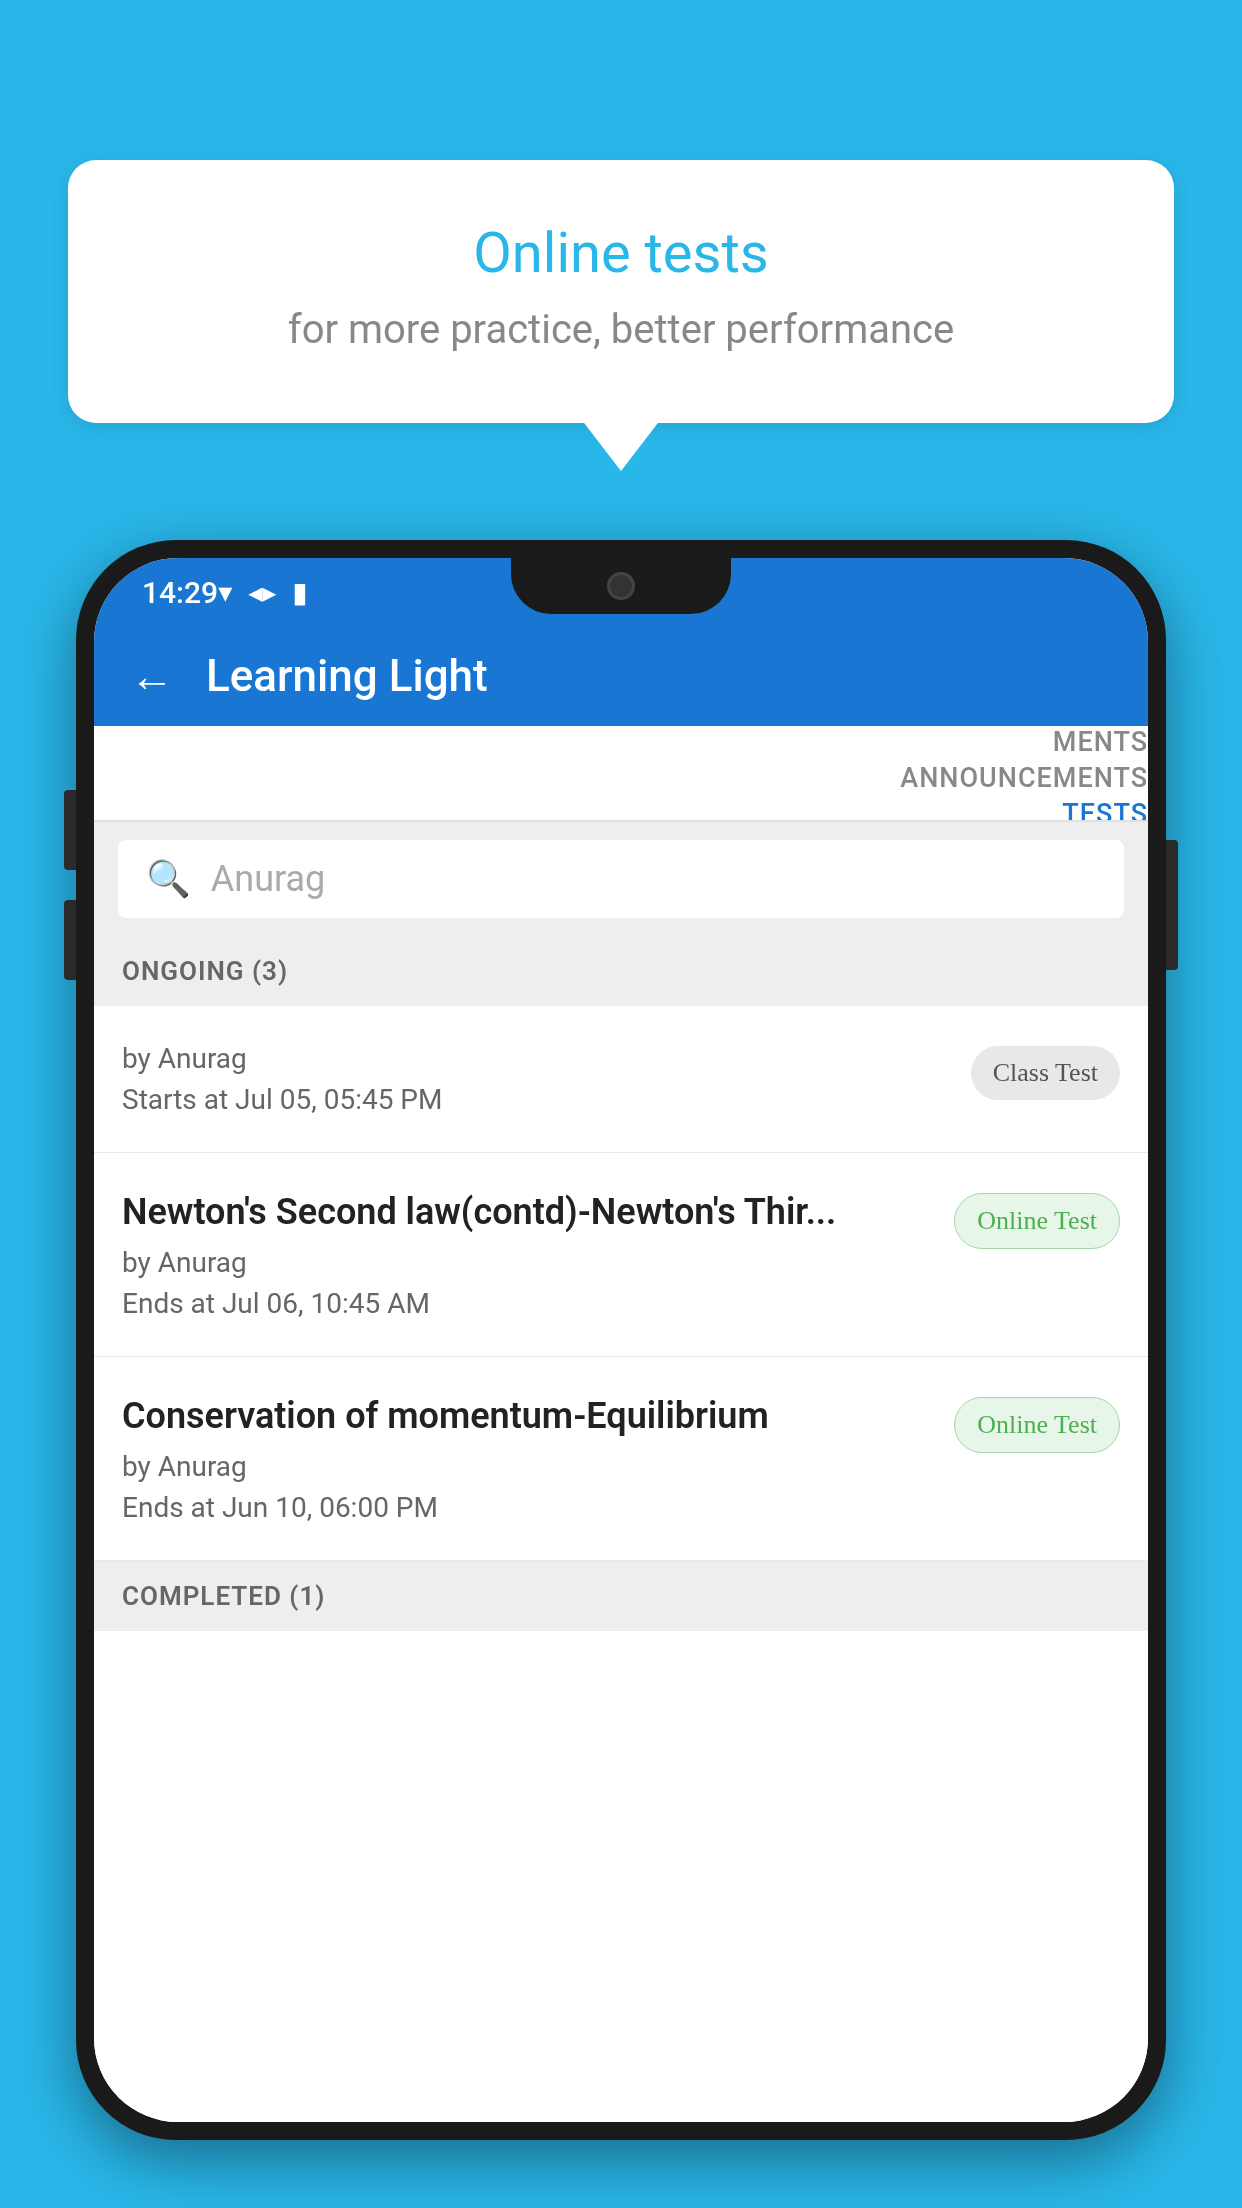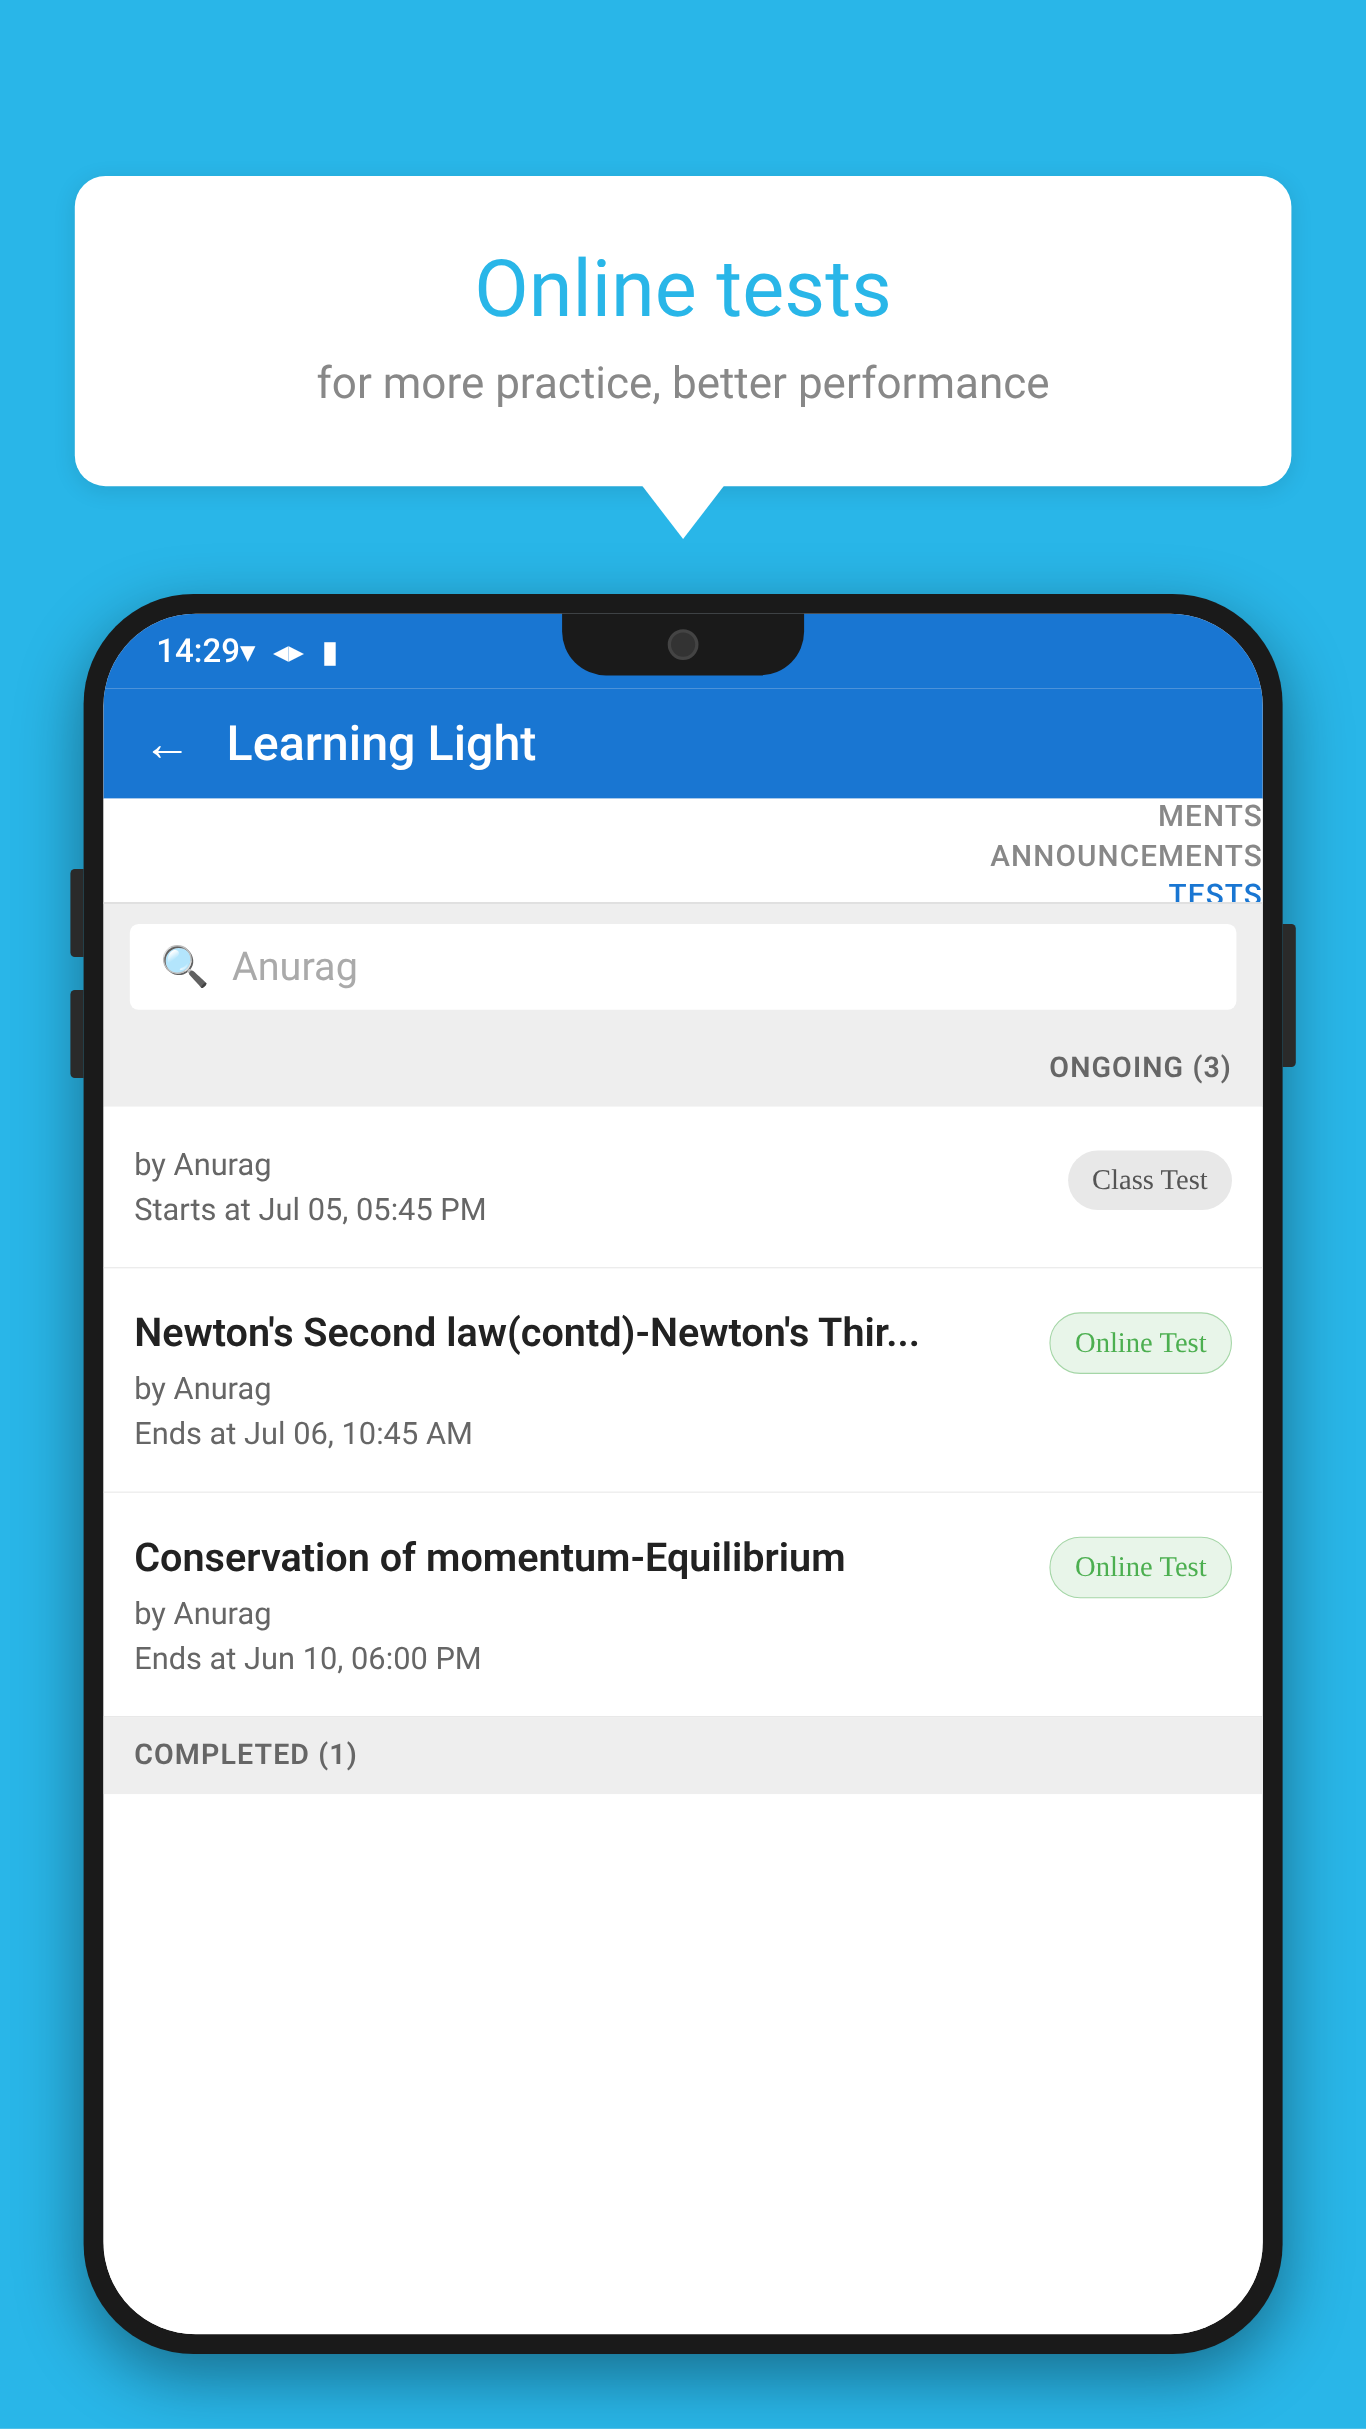--- a/index.html
+++ b/index.html
@@ -33,21 +33,21 @@
       left: 50%;
       transform: translateX(-50%);
       width: 0;
       height: 0;
       border-left: 40px solid transparent;
       border-right: 40px solid transparent;
       border-top: 52px solid white;
     }
 
     .bubble-title {
-      font-size: 72px;
+      font-size: 56px;
       color: #29b6e8;
       font-weight: 400;
       margin-bottom: 20px;
     }
 
     .bubble-subtitle {
       font-size: 40px;
       color: #888;
       font-weight: 400;
     }
@@ -211,21 +211,20 @@
     .search-placeholder {
       font-size: 36px;
       color: #aaa;
     }
 
     
     .section-header {
       background: #eeeeee;
       padding: 20px 28px;
       flex-shrink: 0;
-      text-align: right;
     }
 
     .section-label {
       font-size: 26px;
       color: #666;
       font-weight: 600;
       letter-spacing: 1px;
       text-transform: uppercase;
     }
 

